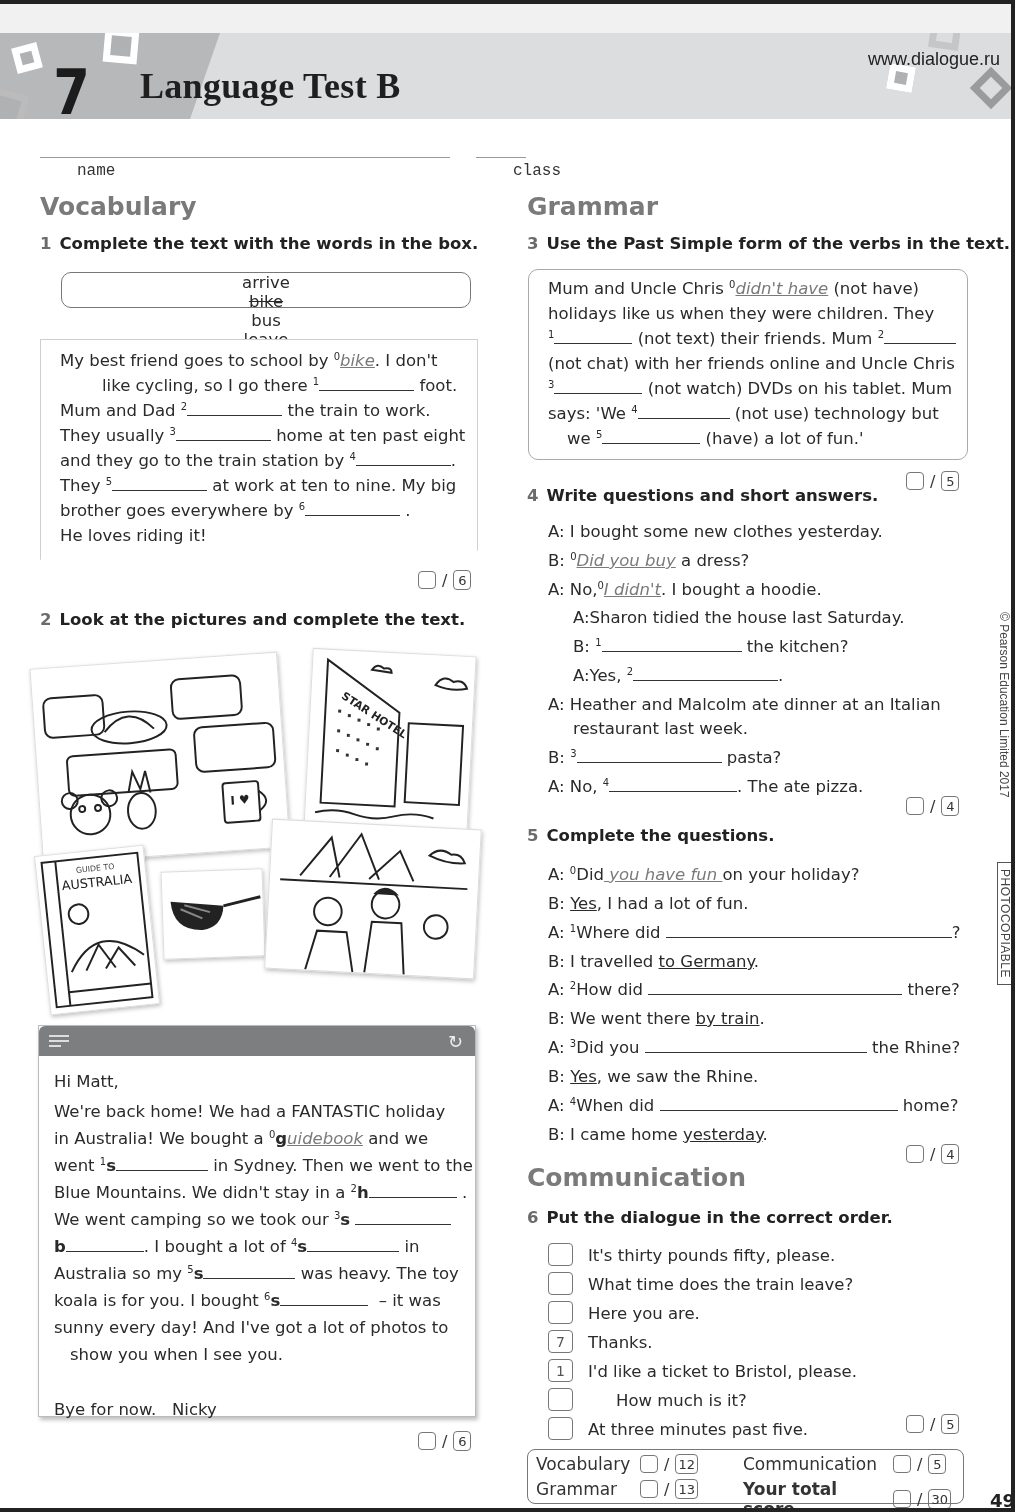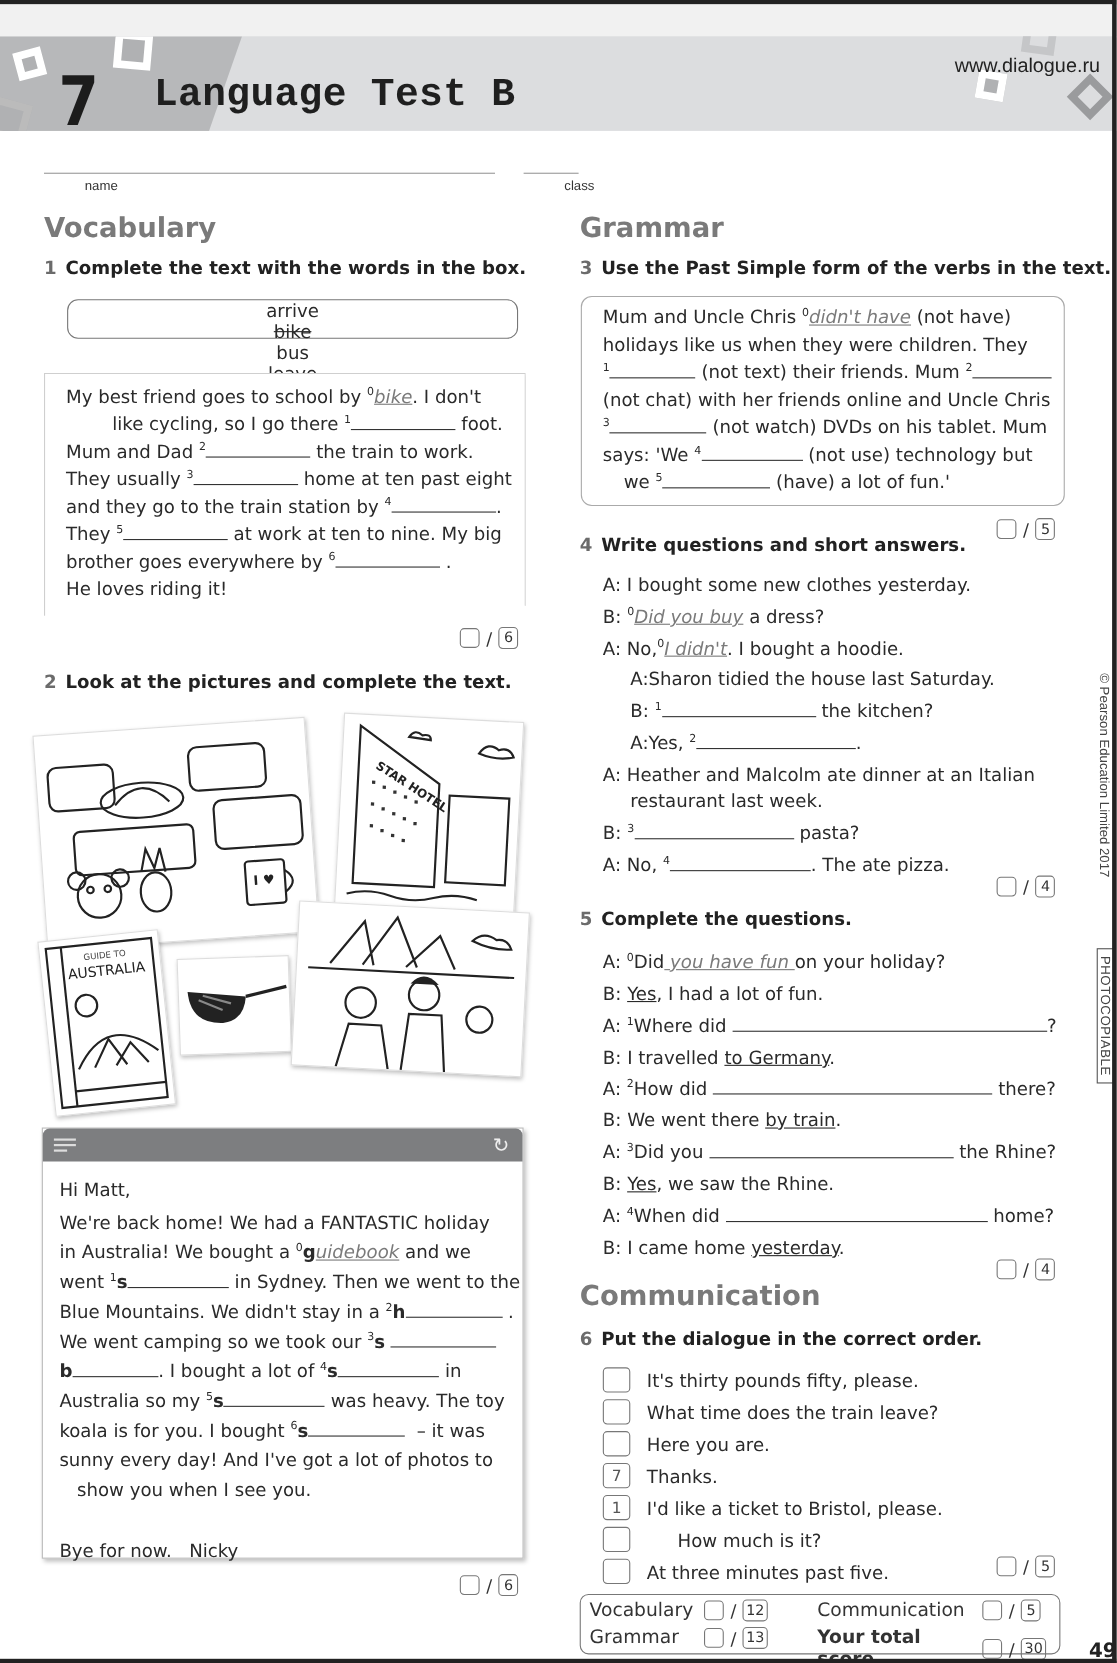--- a/index.html
+++ b/index.html
@@ -6,27 +6,27 @@
   html, body { width: 1015px; height: 1512px; overflow: hidden; background: #1a1a1a; }
   body { font-family: "DejaVu Sans", sans-serif; color: #222; position: relative; }
   .page { position: absolute; left: 0; top: 0; width: 1015px; height: 1510px; background: #fff; overflow: hidden; }
   .topbar { position: absolute; left: 0; top: 0; width: 1015px; height: 4px; background: #222; }
   .top-strip { position: absolute; left: 0; top: 4px; width: 1015px; height: 30px; background: #f1f1f1; }
   .header-band { position: absolute; left: 0; top: 33px; width: 1015px; height: 86px; background: #dcdddf; overflow: hidden; }
   .header-dark { position: absolute; left: 0; top: 0; width: 220px; height: 86px; background: #b7b8ba; clip-path: polygon(0 0, 220px 0, 190px 86px, 0 86px); }
   .deco-sq { position: absolute; border: 7px solid #fff; background: #b0b1b3; }
   .deco-sq.gray { border-color: #9a9b9d; background: transparent; }
   .unit-num { position: absolute; left: 50px; top: 62px; font-family: "DejaVu Sans", sans-serif; font-weight: bold; font-size: 62px; color: #1c1c1c; line-height: 1; transform: scaleX(0.85); }
-  .test-title { position: absolute; left: 140px; top: 65px; font-family: Liberation Mono, monospace; font-weight: bold; font-size: 36px; color: #1f1f1f; letter-spacing: 0.3px; }
+  .test-title { position: absolute; left: 140px; top: 65px; font-family: Liberation Serif, serif; font-weight: bold; font-size: 36px; color: #1f1f1f; letter-spacing: 0.3px; }
   .site-url { position: absolute; right: 15px; top: 49px; font-family: "Liberation Sans", sans-serif; font-size: 18px; color: #222; }
   .right-edge { position: absolute; right: 0; top: 0; width: 4px; height: 1512px; background: #222; }
 
   .name-line { position: absolute; left: 40px; top: 157px; width: 410px; border-top: 1px solid #999; }
   .class-line { position: absolute; left: 476px; top: 157px; width: 50px; border-top: 1px solid #999; }
-  .small-label { position: absolute; font-size: 12px; color: #333; font-family: Liberation Sans, sans-serif; padding-left: 37px; }
+  .small-label { position: absolute; font-size: 16px; color: #333; font-family: Liberation Mono, monospace; padding-left: 37px; }
 
   .section-title { position: absolute; font-family: "DejaVu Sans", sans-serif; font-weight: bold; font-size: 25px; color: #7a7a7a; }
   .exercise-title { position: absolute; font-family: "DejaVu Sans", sans-serif; font-weight: bold; font-size: 16.5px; color: #222; white-space: nowrap; }
   .exercise-title .num { color: #6b6b6b; margin-right: 8px; }
 
   .txt { font-family: "DejaVu Sans", sans-serif; font-size: 16.5px; color: #2a2a2a; line-height: 25px; }
   .abs { position: absolute; white-space: nowrap; }
   .sup { font-size: 10px; vertical-align: super; line-height: 0; }
   .blank { display: inline-block; border-bottom: 1px solid #333; height: 18px; vertical-align: baseline; }
   .answer { color: #7a7a7a; font-style: italic; text-decoration: underline; }

